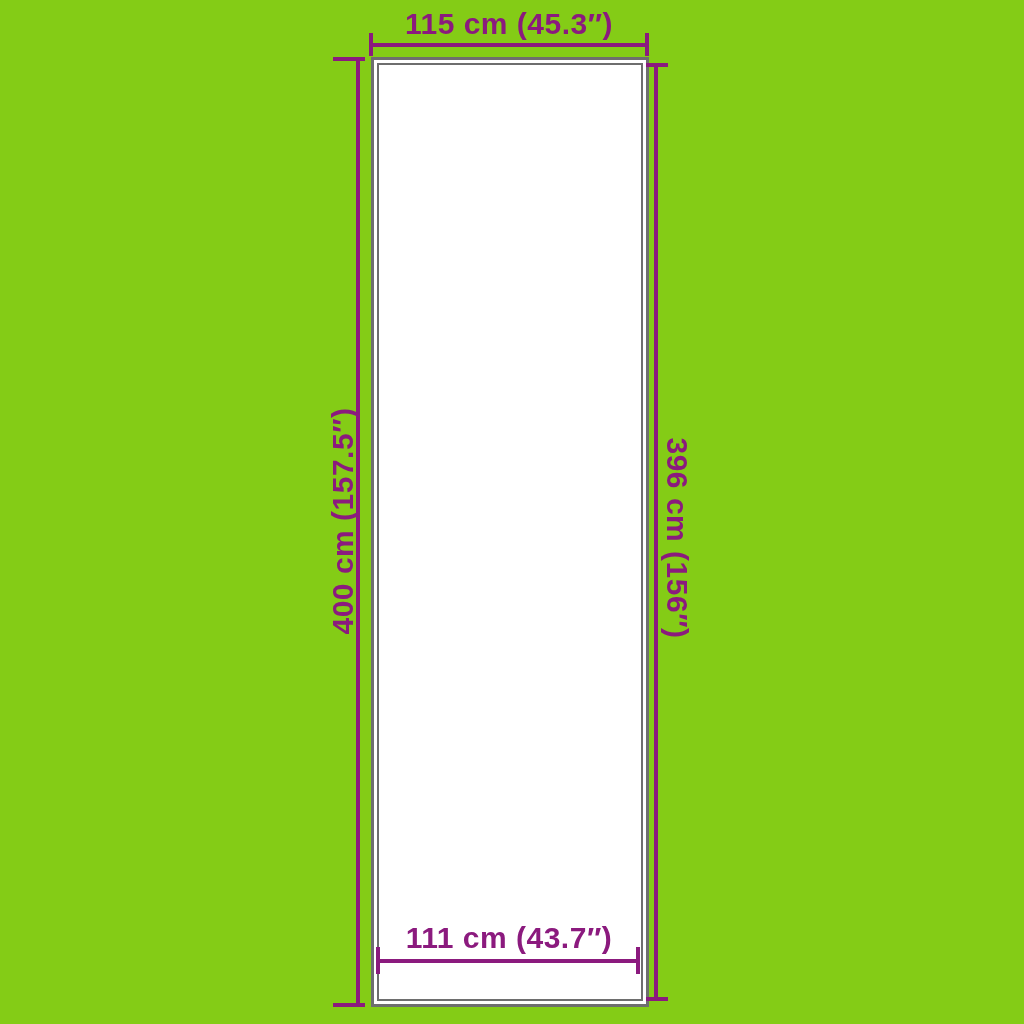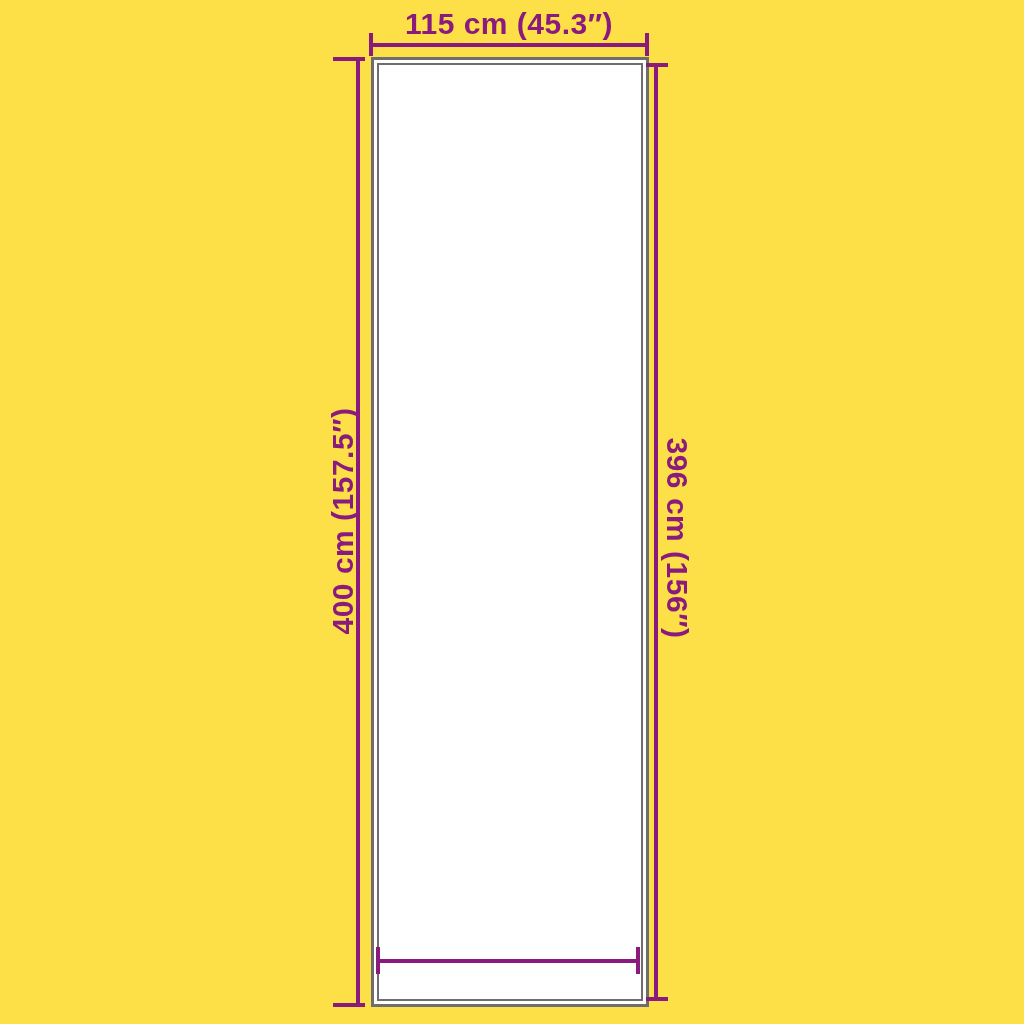--- a/index.html
+++ b/index.html
@@ -8,21 +8,21 @@
     width: 1024px;
     height: 1024px;
     background: #ffffff;
     font-family: "Liberation Sans", sans-serif;
     overflow: hidden;
   }
   #stage {
     position: relative;
     width: 1024px;
     height: 1024px;
-    background: #fde047;
+    background: #84cc16;
     text-align: right;
   }
   
   .rect-outer {
     position: absolute;
     left: 371px; top: 57px;
     width: 278px; height: 950px;
     border: 3px solid var(--outline, #6E6E6E);
     box-sizing: border-box;
     background: #ffffff;
@@ -88,14 +88,15 @@
   <div class="dim-label label-left">400 cm (157.5″)</div>
 
   <div class="dim line-right"></div>
   <div class="dim tick-right-t"></div>
   <div class="dim tick-right-b"></div>
   <div class="dim-label label-right">396 cm (156″)</div>
 
   <div class="dim line-bottom"></div>
   <div class="dim tick-bot-l"></div>
   <div class="dim tick-bot-r"></div>
+  <div class="dim-label label-bottom">111 cm (43.7″)</div>
 
 </div>
 
 </body></html>

